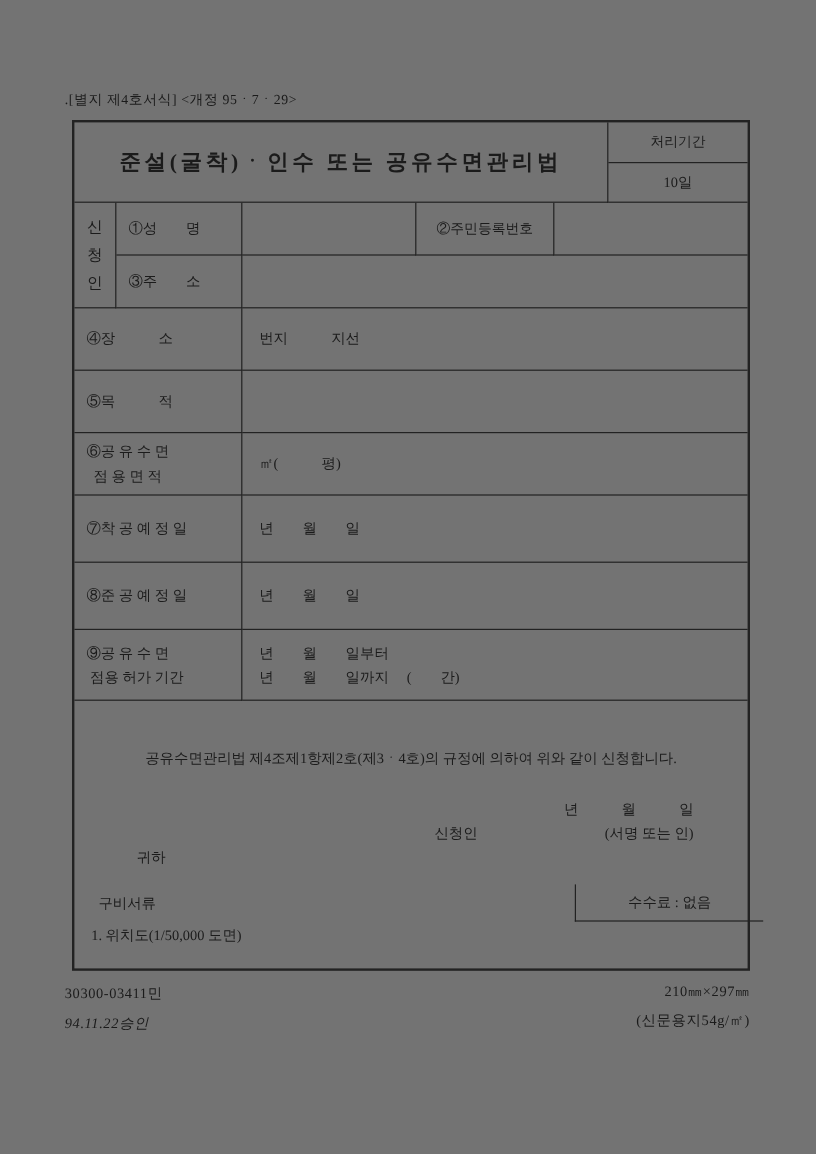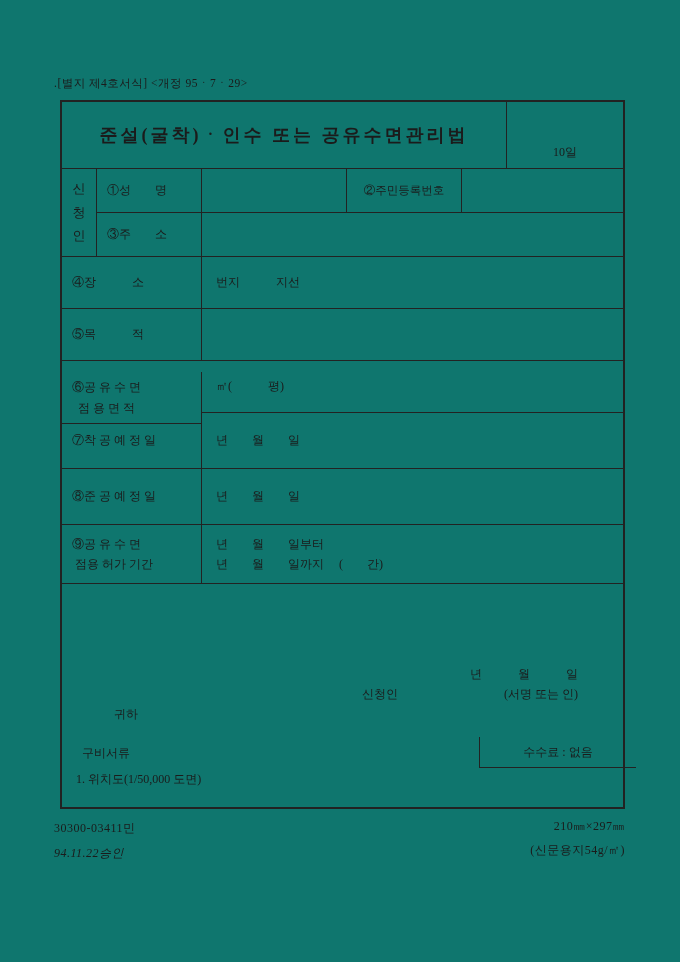--- a/index.html
+++ b/index.html
@@ -1,18 +1,18 @@
 <!DOCTYPE html>
 <html><head>
 <meta charset="utf-8">
 <style>
   html,body{margin:0;padding:0;}
   body{background:#ededed;}
   .page{
-    position:relative;width:680px;height:962px;background:#0f766e;
+    position:relative;width:680px;height:962px;background:#737373;
     font-family:"Liberation Serif","DejaVu Serif",serif;color:#1b1b1b;overflow:hidden;
   }
   .abs{position:absolute;box-sizing:border-box;}
   .pre{white-space:pre;}
   .form-ref{left:54px;top:76px;font-size:11.5px;letter-spacing:.5px;}
   .table{left:60px;top:100px;width:565px;height:709px;border:2px solid #222;}
   .c{position:absolute;box-sizing:border-box;border:0 solid #222;font-size:12px;display:flex;align-items:center;}
   .br{border-right-width:1px;}
   .bb{border-bottom-width:1px;}
   .center{justify-content:center;}
@@ -32,39 +32,40 @@
 </head>
 <body>
 
 <div class="page">
 
   <div class="abs form-ref pre">.[별지 제4호서식] &lt;개정 95ㆍ7ㆍ29&gt;</div>
 
   <div class="abs table">
 
     <div class="c br bb title-cell center" style="left:0;top:0;width:445px;height:67px;">준설(굴착)ㆍ인수 또는 공유수면관리법</div>
+    <div class="c bb center small" style="left:445px;top:0;width:116px;height:34px;">처리기간</div>
     <div class="c bb center" style="left:445px;top:34px;width:116px;height:33px;">10일</div>
 
     <div class="c br bb center" style="left:0;top:67px;width:35px;height:88px;">
       <div class="stack">신청인</div>
     </div>
     <div class="c br bb pl10 pre" style="left:35px;top:67px;width:105px;height:44px;">①성        명</div>
     <div class="c br bb" style="left:140px;top:67px;width:145px;height:44px;"></div>
     <div class="c br bb center small" style="left:285px;top:67px;width:115px;height:44px;">②주민등록번호</div>
     <div class="c bb" style="left:400px;top:67px;width:161px;height:44px;"></div>
     <div class="c br bb pl10 pre" style="left:35px;top:111px;width:105px;height:44px;">③주        소</div>
     <div class="c bb" style="left:140px;top:111px;width:421px;height:44px;"></div>
 
     <div class="c br bb pl10 pre" style="left:0;top:155px;width:140px;height:52px;">④장            소</div>
     <div class="c bb pl14 pre" style="left:140px;top:155px;width:421px;height:52px;">번지            지선</div>
 
     <div class="c br bb pl10 pre" style="left:0;top:207px;width:140px;height:52px;">⑤목            적</div>
     <div class="c bb pl14 pre" style="left:140px;top:207px;width:421px;height:52px;"></div>
 
-    <div class="c br bb pl10" style="left:0;top:270px;width:140px;height:52px;">
+    <div class="c br bb pl10" style="left:0;top:259px;width:140px;height:52px;">
       <div class="two-line-inner">
         <div>⑥공 유 수 면</div>
         <div>  점 용 면 적</div>
       </div>
     </div>
     <div class="c bb pl14 pre" style="left:140px;top:259px;width:421px;height:52px;">㎡(            평)</div>
 
     <div class="c br bb pl10 pre" style="left:0;top:311px;width:140px;height:56px;">⑦착 공 예 정 일</div>
     <div class="c bb pl14 pre" style="left:140px;top:311px;width:421px;height:56px;">년        월        일</div>
 
@@ -78,20 +79,21 @@
       </div>
     </div>
     <div class="c bb pl14" style="left:140px;top:423px;width:421px;height:59px;">
       <div class="two-line-inner">
         <div>년        월        일부터</div>
         <div>년        월        일까지     (        간)</div>
       </div>
     </div>
 
     <div class="decl bb" style="left:0;top:482px;width:561px;height:153px;">
+      <div class="decl-body">공유수면관리법 제4조제1항제2호(제3ㆍ4호)의 규정에 의하여 위와 같이 신청합니다.</div>
       <div class="decl-item pre" style="right:45px;top:82px;">년            월            일</div>
       <div class="decl-item" style="left:300px;top:102px;">신청인</div>
       <div class="decl-item" style="right:45px;top:102px;">(서명 또는 인)</div>
       <div class="decl-item" style="left:52px;top:122px;">귀하</div>
     </div>
 
     <div class="decl" style="left:0;top:635px;width:561px;height:70px;">
       <div class="docs-text" style="left:20px;top:8px;">구비서류</div>
       <div class="fee-box">수수료 : 없음</div>
       <div class="docs-text pre" style="left:14px;top:34px;">1. 위치도(1/50,000 도면)</div>

